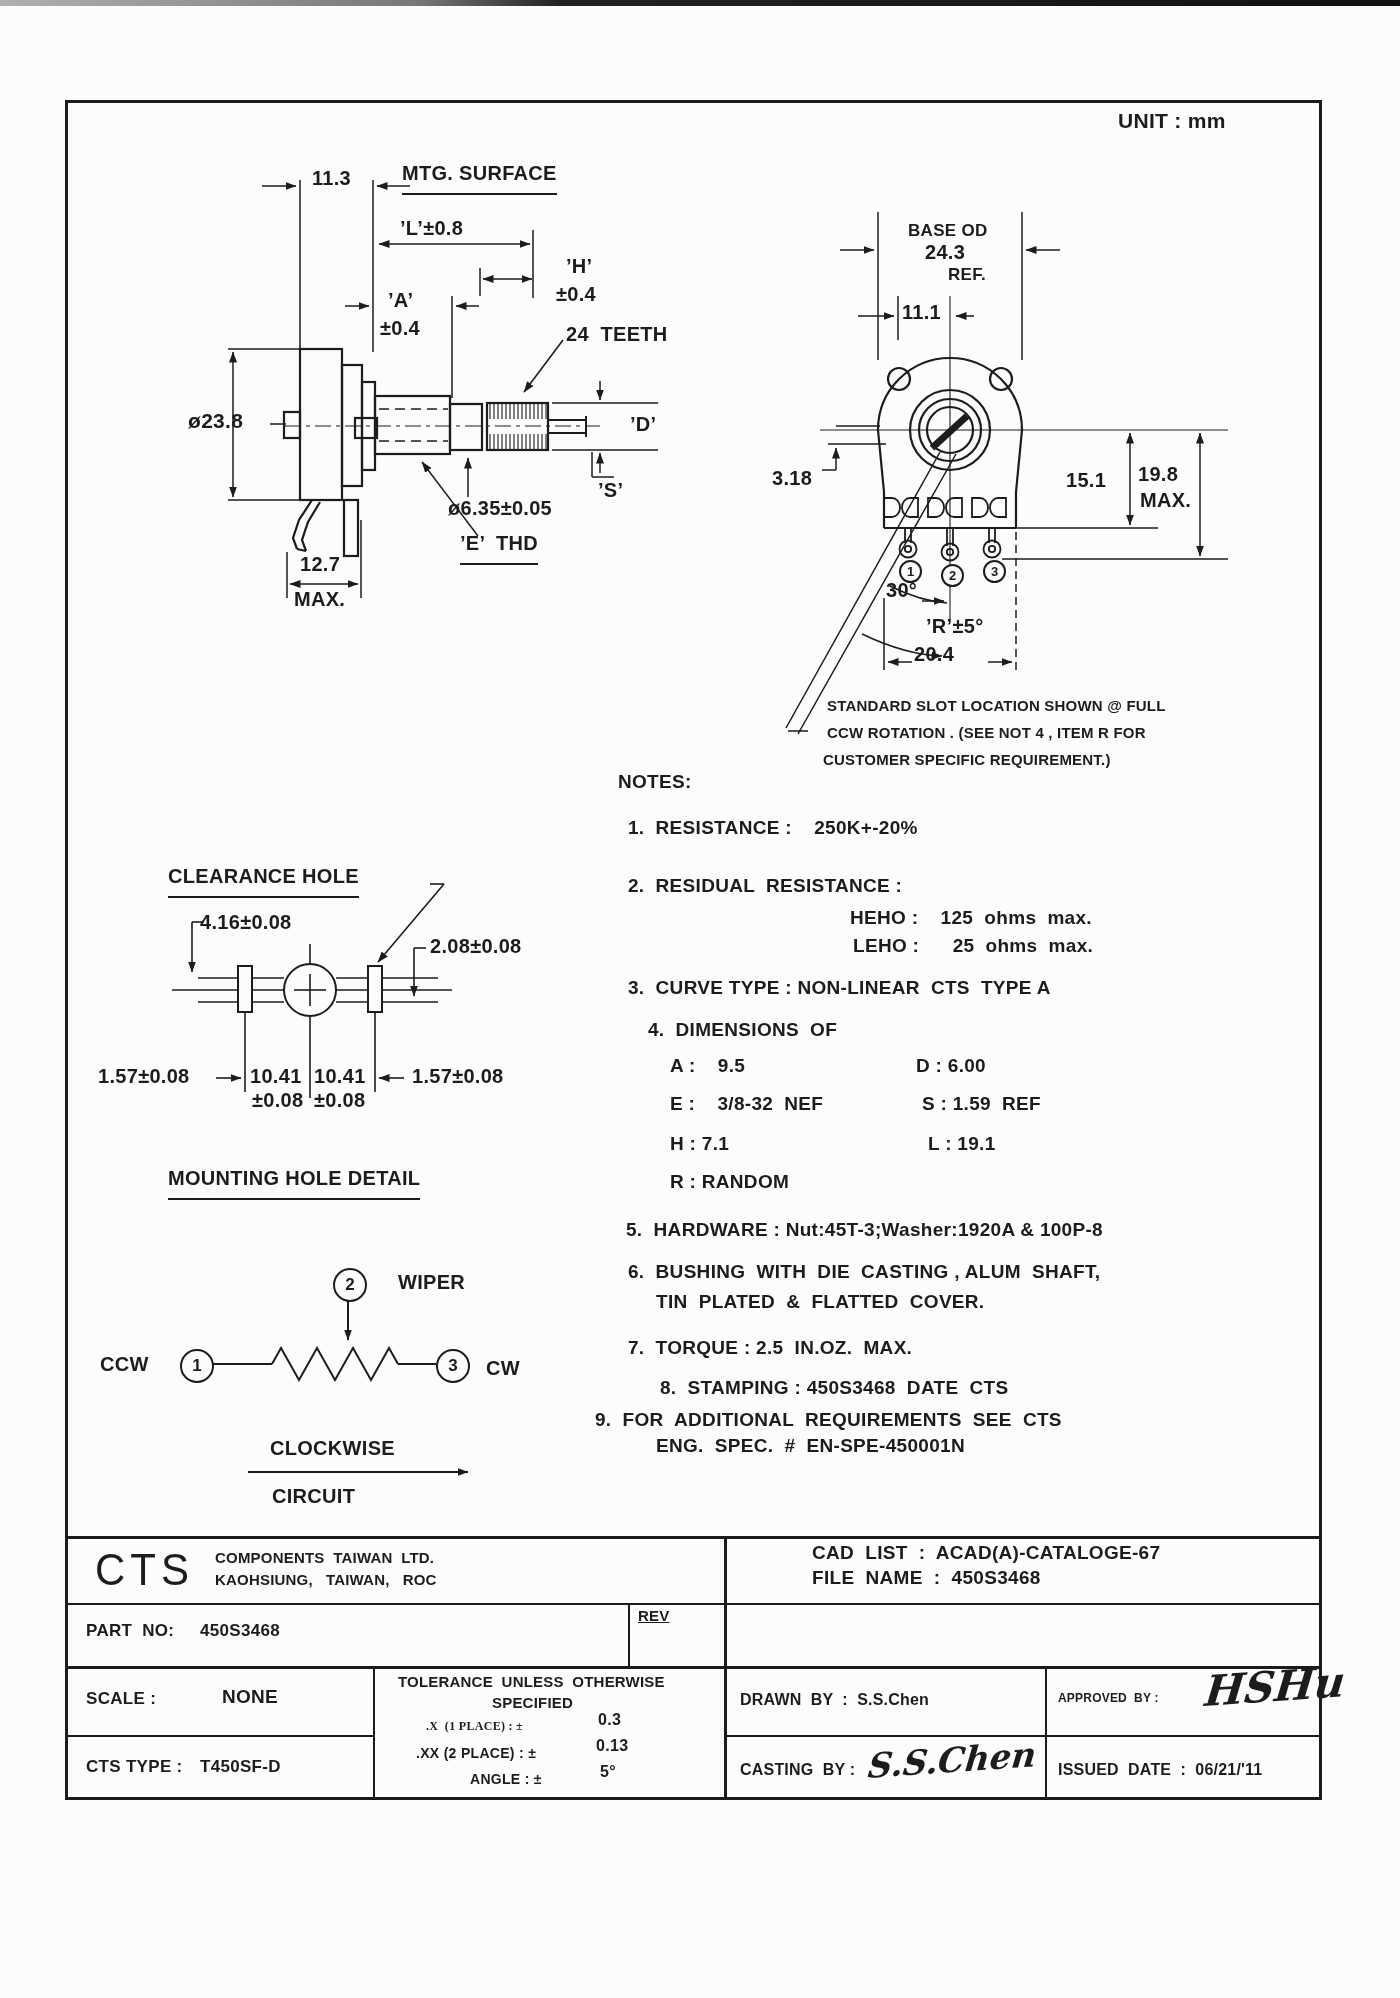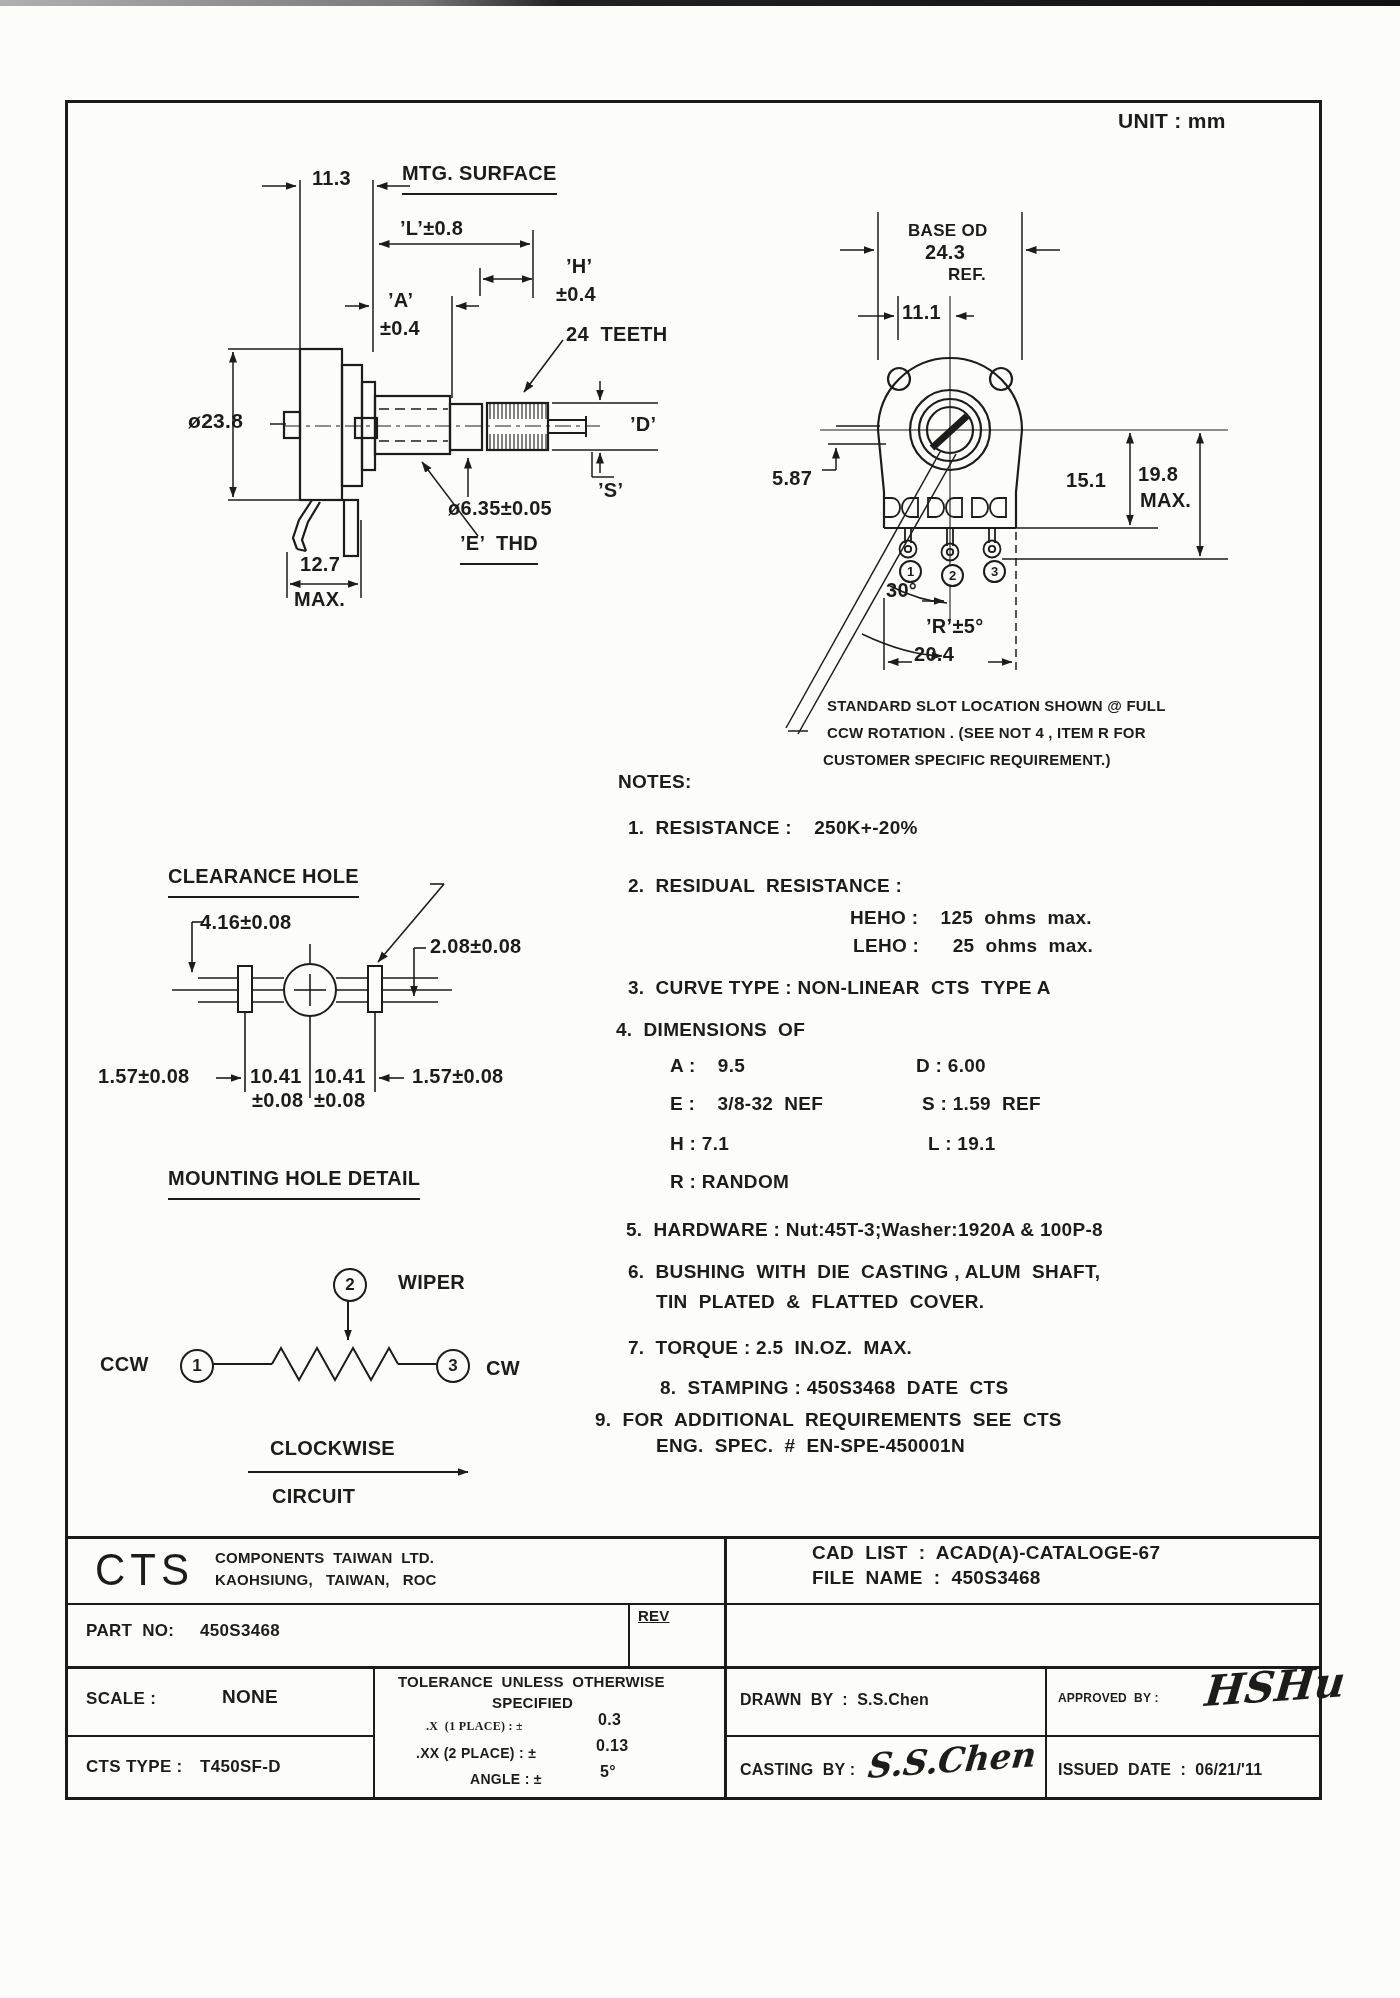--- a/index.html
+++ b/index.html
@@ -240,21 +240,21 @@
   <div class="t" style="left:598px;top:480px;">’S’</div>
   <div class="t" style="left:448px;top:498px;">ø6.35±0.05</div>
   <div class="t ul" style="left:460px;top:533px;">’E’  THD</div>
   <div class="t" style="left:300px;top:554px;">12.7</div>
   <div class="t" style="left:294px;top:589px;">MAX.</div>
 
   <div class="t t-md" style="left:908px;top:222px;">BASE OD</div>
   <div class="t" style="left:925px;top:242px;">24.3</div>
   <div class="t t-md" style="left:948px;top:266px;">REF.</div>
   <div class="t" style="left:902px;top:302px;">11.1</div>
-  <div class="t" style="left:772px;top:468px;">5.87</div>
+  <div class="t" style="left:772px;top:468px;">3.18</div>
   <div class="t" style="left:1066px;top:470px;">15.1</div>
   <div class="t" style="left:1138px;top:464px;">19.8</div>
   <div class="t" style="left:1140px;top:490px;">MAX.</div>
   <div class="t" style="left:886px;top:580px;">30°</div>
   <div class="t" style="left:926px;top:616px;">’R’±5°</div>
   <div class="t" style="left:914px;top:644px;">20.4</div>
   <div class="circ circ-sm" style="left:899px;top:560px;">
       <span>1</span>
     </div>
   <div class="circ circ-sm" style="left:941px;top:564px;">
@@ -266,21 +266,21 @@
   <div class="t t-sm" style="left:827px;top:698px;">STANDARD SLOT LOCATION SHOWN @ FULL</div>
   <div class="t t-sm" style="left:827px;top:725px;">CCW ROTATION . (SEE NOT 4 , ITEM R FOR</div>
   <div class="t t-sm" style="left:823px;top:752px;">CUSTOMER SPECIFIC REQUIREMENT.)</div>
 
   <div class="t t-note" style="left:618px;top:772px;">NOTES:</div>
   <div class="t t-note" style="left:628px;top:818px;">1.  RESISTANCE :    250K+-20%</div>
   <div class="t t-note" style="left:628px;top:876px;">2.  RESIDUAL  RESISTANCE :</div>
   <div class="t t-note" style="left:850px;top:908px;">HEHO :    125  ohms  max.</div>
   <div class="t t-note" style="left:853px;top:936px;">LEHO :      25  ohms  max.</div>
   <div class="t t-note" style="left:628px;top:978px;">3.  CURVE TYPE : NON-LINEAR  CTS  TYPE A</div>
-  <div class="t t-note" style="left:616px;top:1020px;text-align:center;">4.  DIMENSIONS  OF</div>
+  <div class="t t-note" style="left:648px;top:1020px;text-align:center;">4.  DIMENSIONS  OF</div>
   <div class="t t-note" style="left:670px;top:1056px;">A :    9.5</div>
   <div class="t t-note" style="left:916px;top:1056px;">D : 6.00</div>
   <div class="t t-note" style="left:670px;top:1094px;">E :    3/8-32  NEF</div>
   <div class="t t-note" style="left:922px;top:1094px;">S : 1.59  REF</div>
   <div class="t t-note" style="left:670px;top:1134px;">H : 7.1</div>
   <div class="t t-note" style="left:928px;top:1134px;">L : 19.1</div>
   <div class="t t-note" style="left:670px;top:1172px;">R : RANDOM</div>
   <div class="t t-note" style="left:626px;top:1220px;">5.  HARDWARE : Nut:45T-3;Washer:1920A &amp; 100P-8</div>
   <div class="t t-note" style="left:628px;top:1262px;">6.  BUSHING  WITH  DIE  CASTING , ALUM  SHAFT,</div>
   <div class="t t-note" style="left:656px;top:1292px;">TIN  PLATED  &amp;  FLATTED  COVER.</div>

